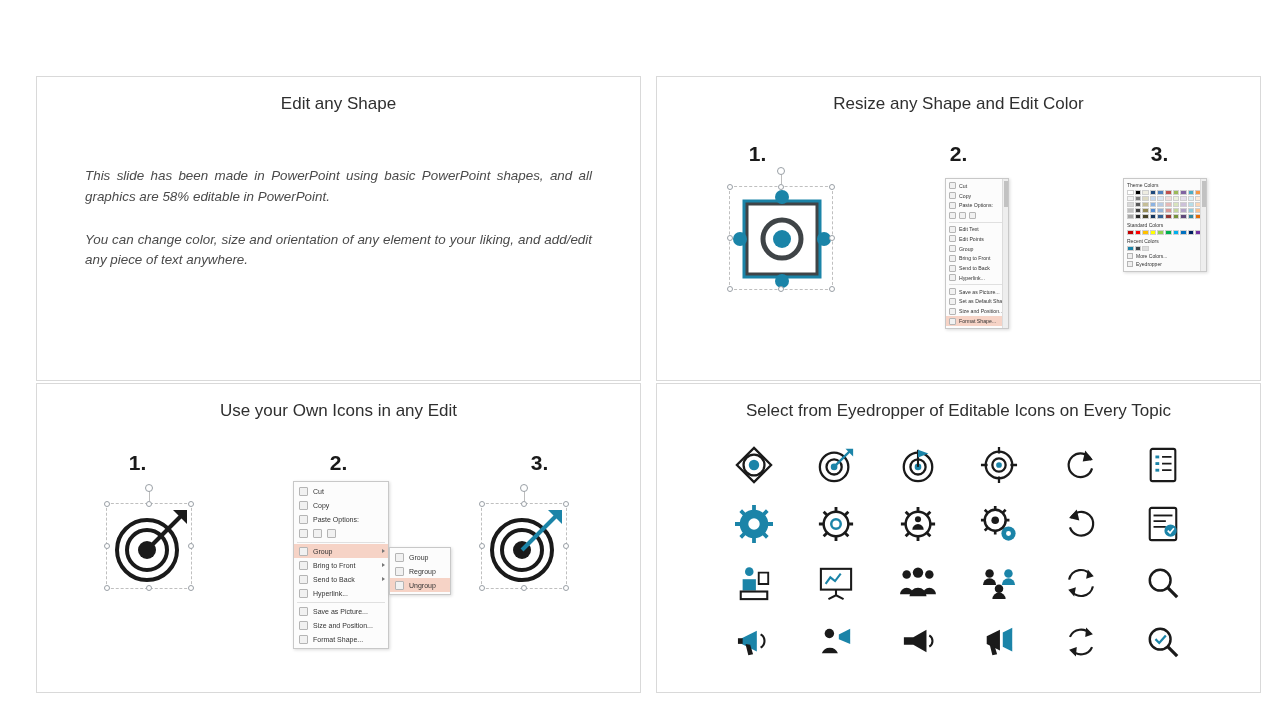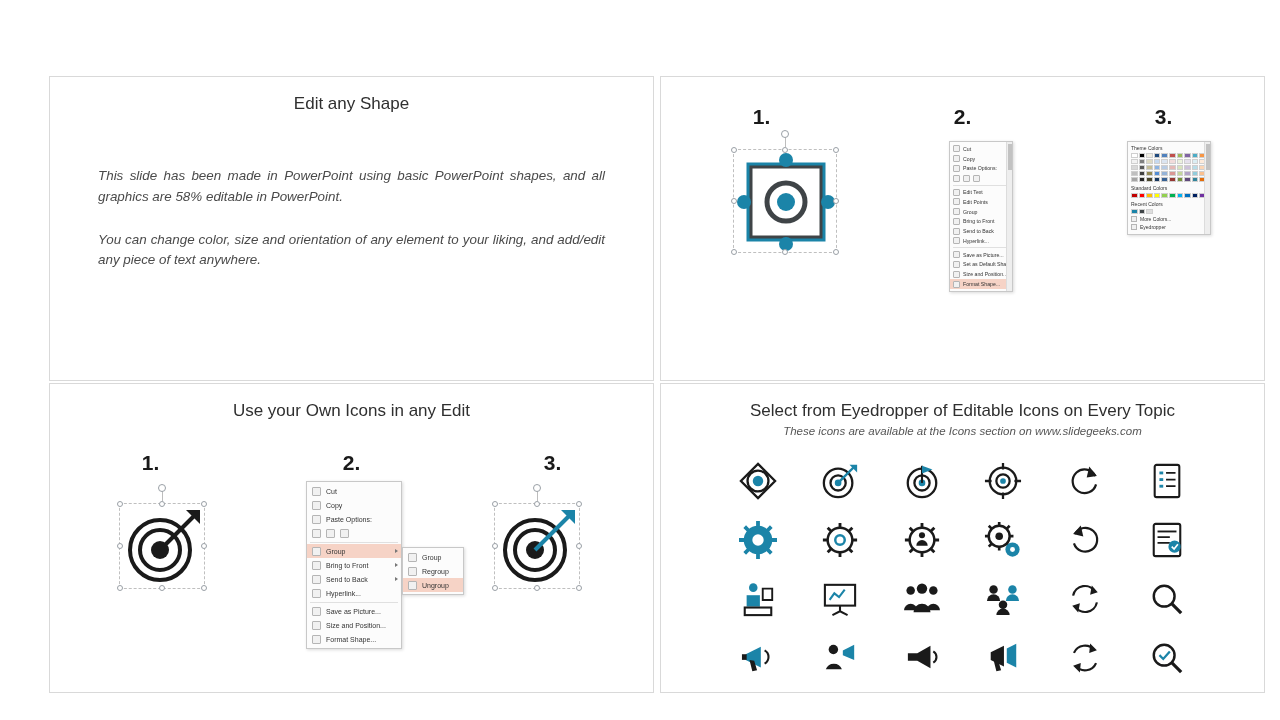--- a/index.html
+++ b/index.html
@@ -19,26 +19,26 @@
   .slide-title {
     text-align: center;
     font-size: 29px;
     font-weight: bold;
     color: #1a1a1a;
     padding-top: 18px;
     letter-spacing: 0.2px;
   }
   .grid {
     position: absolute;
-    top: 76px; left: 49px;
+    top: 76px; left: 36px;
     width: 1212px; height: 620px;
     display: grid;
     grid-template-columns: 605px 605px;
     grid-template-rows: 305px 310px;
-    gap: 2px 6px;
+    gap: 2px 15px;
   }
   .panel {
     border: 1px solid #d9d9d9;
     background: #fff;
     position: relative;
     overflow: hidden;
   }
   .panel-title {
     text-align: center;
     font-size: 17px;
@@ -194,20 +194,21 @@
 
   <div class="grid">
 
     <div class="panel">
       <div class="panel-title">Edit any Shape</div>
       <div class="para first">This slide has been made in PowerPoint using basic PowerPoint shapes, and all graphics are 58% editable in PowerPoint.</div>
       <div class="para second">You can change color, size and orientation of any element to your liking, and add/edit any piece of text anywhere.</div>
     </div>
 
     <div class="panel">
+      <div class="panel-title">Resize any Shape and Edit Color</div>
 
       <div class="steps" style="margin-top:28px;">
         <div class="step-num" style="width:160px;">1.</div>
         <div class="step-num" style="width:160px;">2.</div>
         <div class="step-num" style="width:160px;">3.</div>
       </div>
 
       <div class="p2row">
 
         <div class="g-col" style="left:72px; top:14px;">
@@ -528,21 +529,20 @@
               <path d="M66 6 L80 6 L80 20 Z" fill="#1b84a8"></path>
             </svg>
           </div>
         </div>
 
       </div>
     </div>
 
     <div class="panel">
       <div class="panel-title">Select from Eyedropper of Editable Icons on Every Topic</div>
-      <div class="panel-sub">These icons are available at the Icons section on www.slidegeeks.com</div>
 
       <div class="icon-grid">
 
         <div class="icon-cell">
           <svg width="38" height="38" viewBox="0 0 40 40">
               <polygon points="20,2 38,20 20,38 2,20" fill="none" stroke="#1a1a1a" stroke-width="2.4"></polygon>
               <circle cx="20" cy="20" r="11" fill="none" stroke="#1a1a1a" stroke-width="2.4"></circle>
               <circle cx="20" cy="20" r="5.5" fill="#1b84a8"></circle>
             </svg>
         </div>

